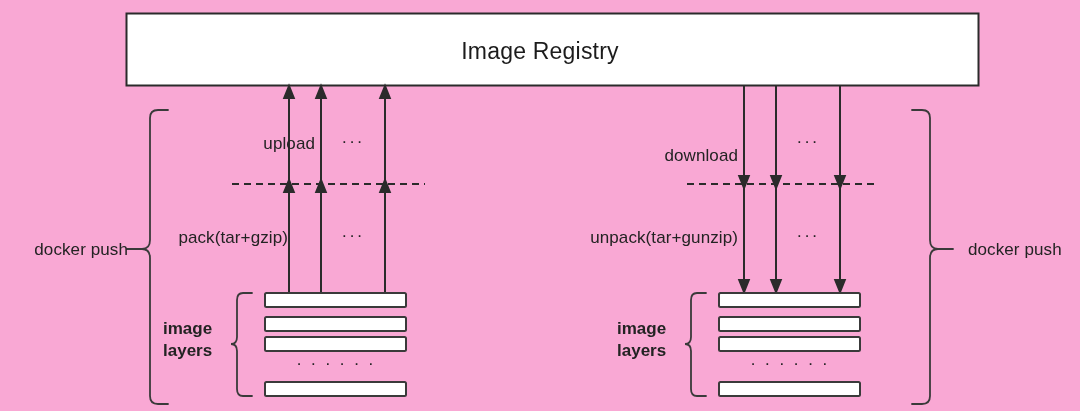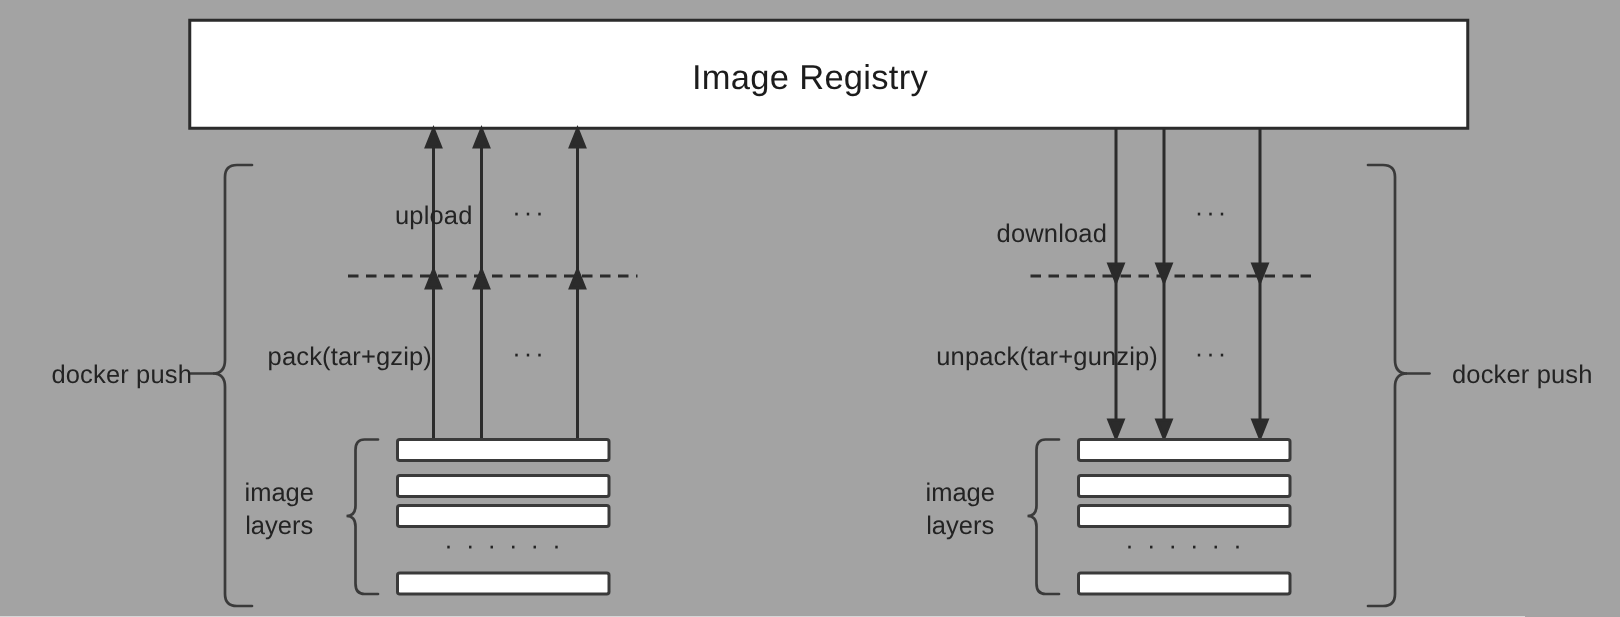--- a/index.html
+++ b/index.html
@@ -8,21 +8,21 @@
     background: #ffffff;
   }
   body {
     font-family: "Liberation Sans", sans-serif;
     color: #1a1a1a;
   }
   #canvas {
     position: relative;
     width: 1080px;
     height: 411px;
-    background: #a3a3a3;
+    background: #f9a8d4;
     overflow: hidden;
   }
   svg.layer {
     position: absolute;
     top: 0;
     left: 0;
     width: 1080px;
     height: 411px;
   }
   .lbl {
@@ -50,22 +50,23 @@
     font-size: 17px;
     letter-spacing: 2px;
     color: #232323;
     transform: translateX(-50%);
   }
   .two-line {
     position: absolute;
     font-size: 17px;
     line-height: 22px;
     color: #232323;
-    text-align: center;
+    text-align: right;
     white-space: nowrap;
+    font-weight: bold;
   }
 </style>
 </head>
 <body>
 
 <div id="canvas">
 
   <svg class="layer" viewBox="0 0 1080 411">
 
     <rect x="126.5" y="13.5" width="852" height="72" fill="#ffffff" stroke="#2b2b2b" stroke-width="2"></rect>
@@ -147,21 +148,21 @@
   </div>
 
   <div class="dots-h" style="left:336px; top:354px;">· · · · · ·</div>
 
   <div class="lbl" style="left:968px; top:240px;">docker push</div>
 
   <div class="lbl right" style="left:738px; top:146px;">download</div>
 
   <div class="dots-h" style="left:808px; top:132px;">···</div>
 
-  <div class="lbl right" style="left:772px; top:228px;">unpack(tar+gunzip)</div>
+  <div class="lbl right" style="left:738px; top:228px;">unpack(tar+gunzip)</div>
 
   <div class="dots-h" style="left:808px; top:226px;">···</div>
 
   <div class="two-line" style="left:617px; top:318px;">
     <div>image</div>
     <div>layers</div>
   </div>
 
   <div class="dots-h" style="left:790px; top:354px;">· · · · · ·</div>
 

